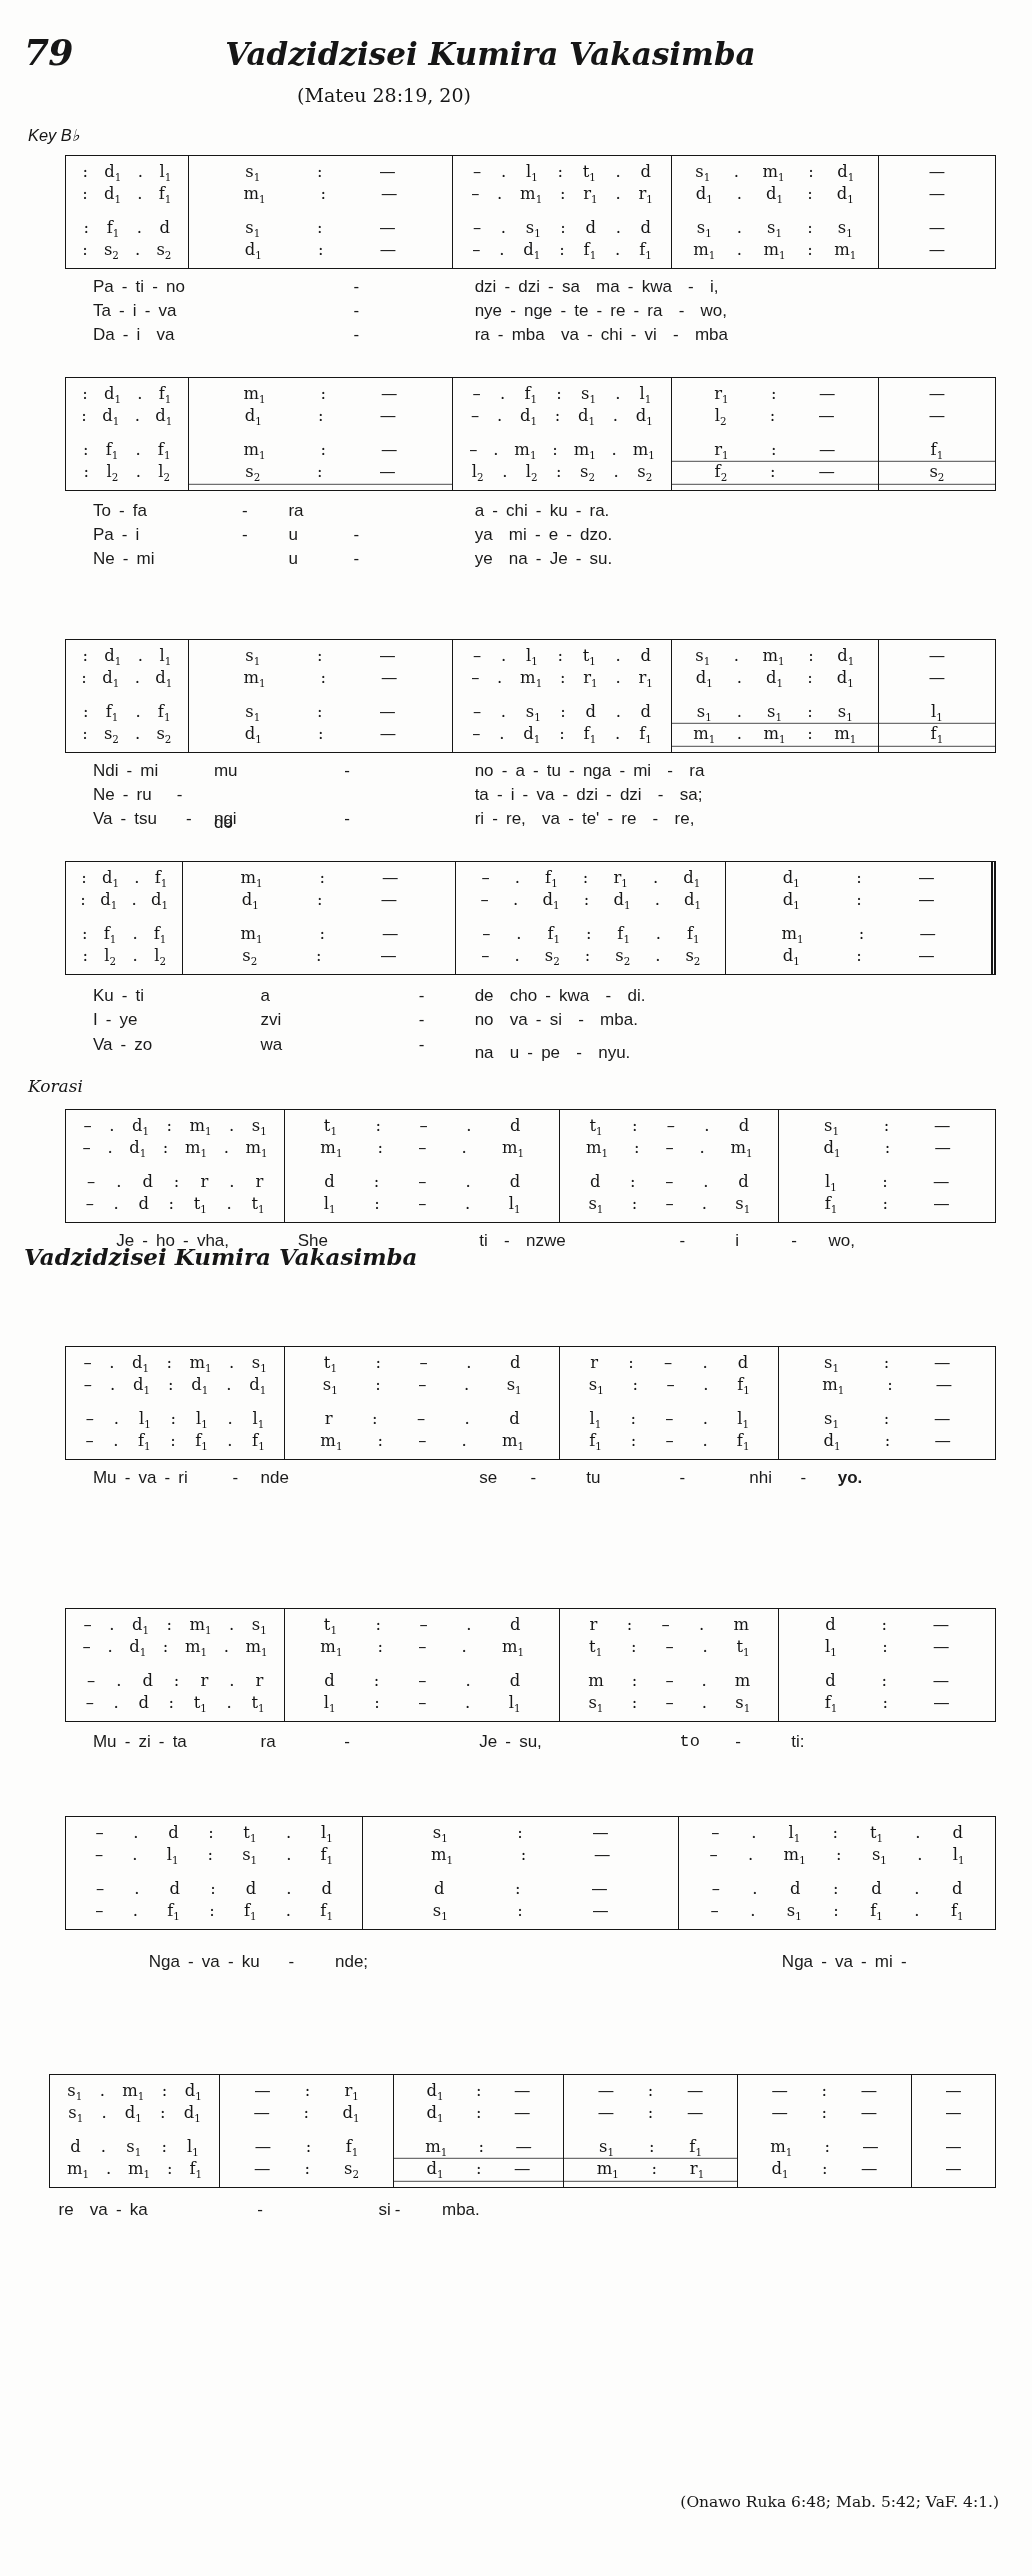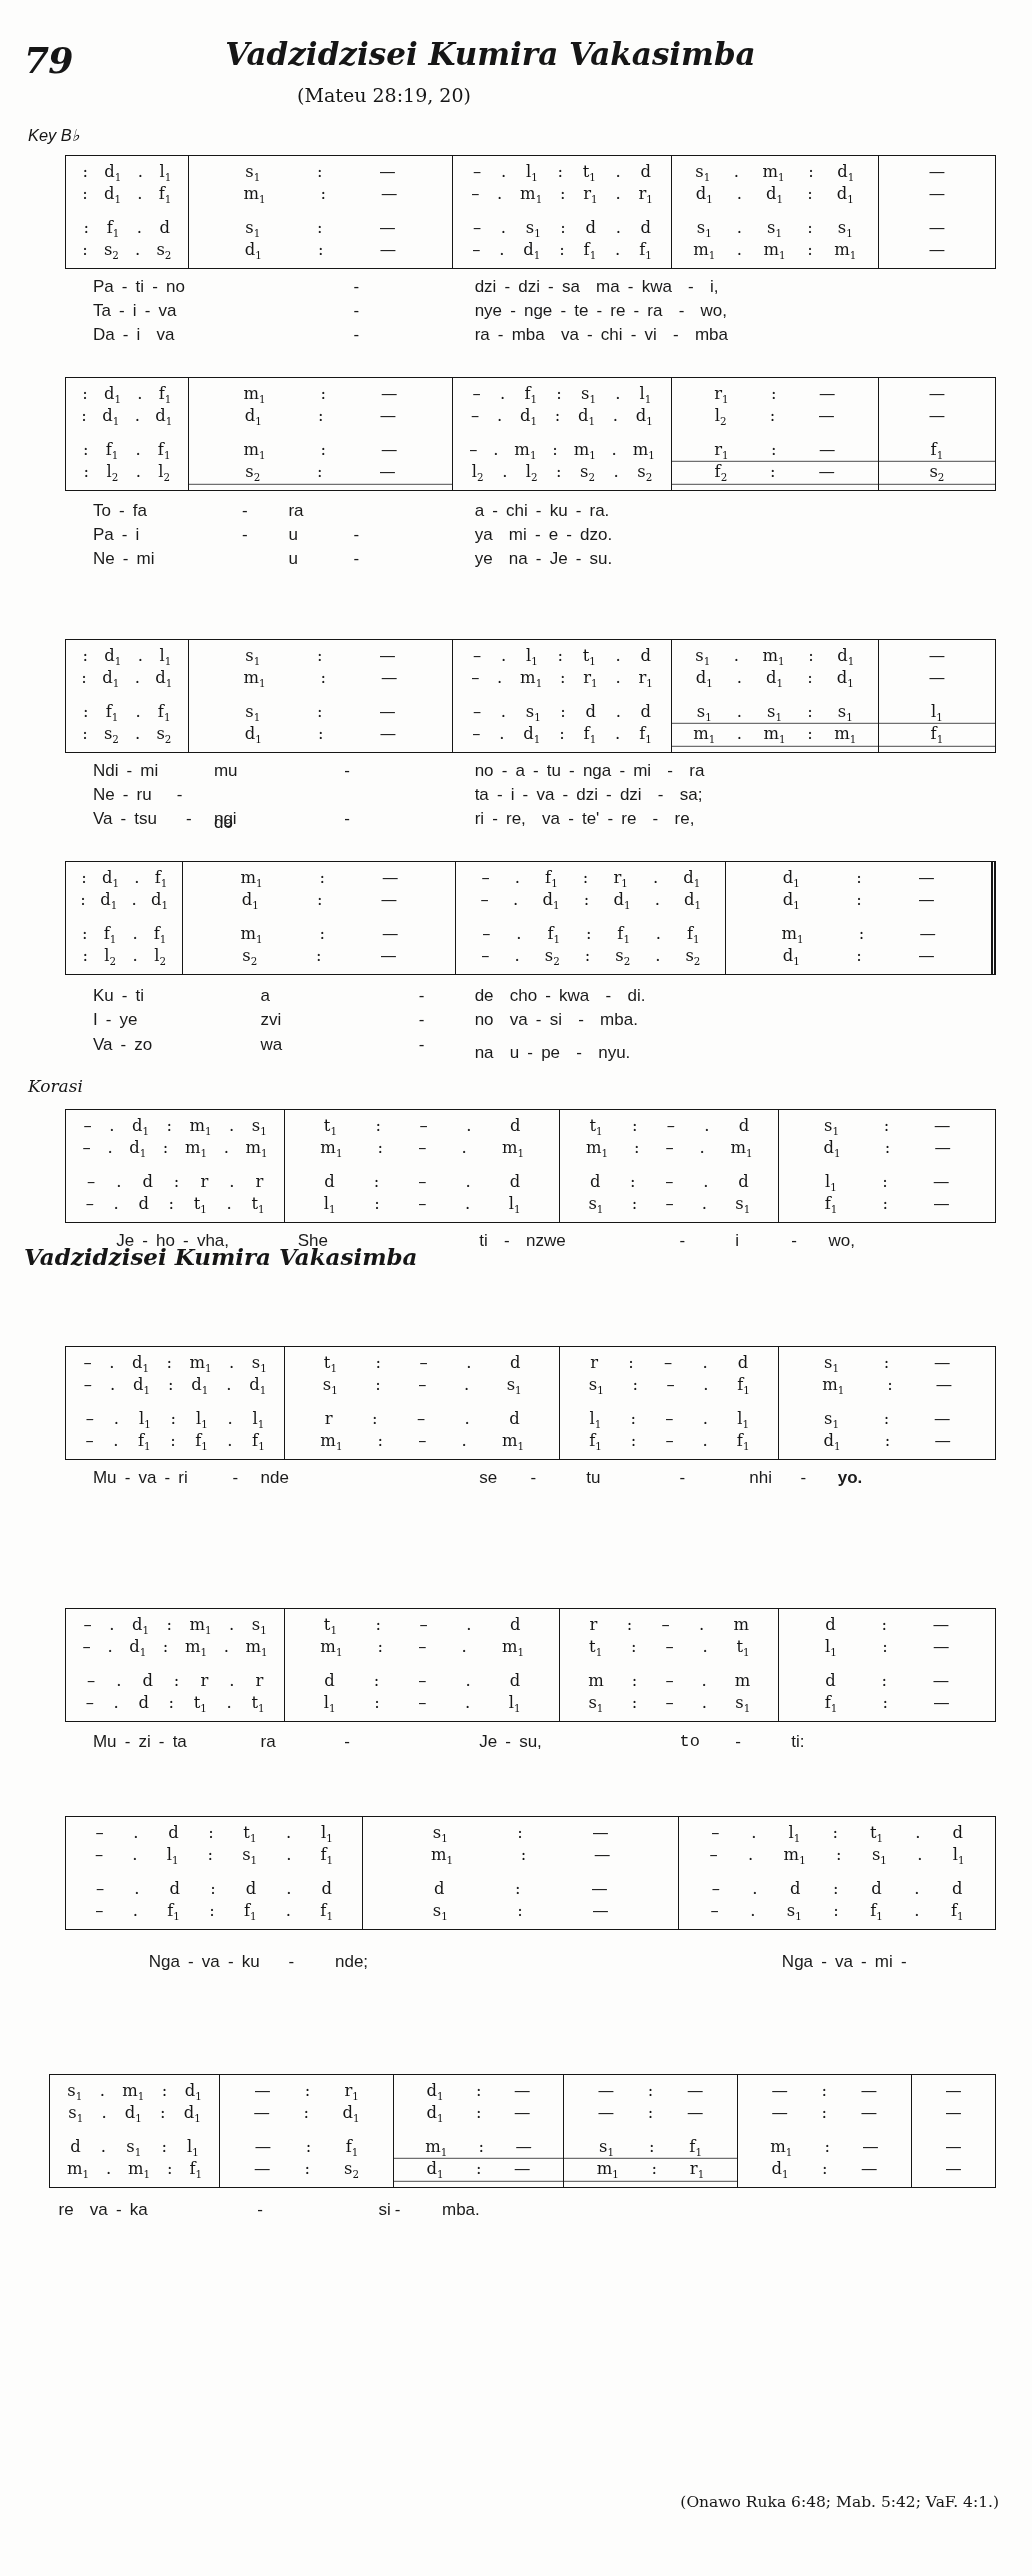--- a/index.html
+++ b/index.html
@@ -1,18 +1,18 @@
 <!DOCTYPE html>
 <html style="font-size:13.8px"><head>
 <meta charset="utf-8">
 <style>
   html,body{margin:0;padding:0;background:#e8e8e8;}
   #page{position:relative;width:1033px;height:2576px;background:#fefefdff;background:#fdfdfc;margin:0 auto;overflow:hidden;
         font-family:"DejaVu Serif",serif;color:#161616;}
-  .page-number{position:absolute;left:24px;top:39px;font:italic 700 36px "DejaVu Serif",serif;letter-spacing:-0.9px;}
+  .page-number{position:absolute;left:24px;top:31px;font:italic 700 36px "DejaVu Serif",serif;letter-spacing:-0.9px;}
   .title{position:absolute;left:0;top:36px;width:1033px;text-align:center;padding-right:52px;box-sizing:border-box;
          font:italic 700 31px "DejaVu Serif",serif;}
   .subtitle{position:absolute;left:0;top:84px;width:845px;text-align:center;padding-right:77px;box-sizing:border-box;
             font:19px "DejaVu Serif",serif;}
   .key-label{position:absolute;left:28px;top:126px;font:italic 16.4px "Liberation Sans",sans-serif;}
   .chorus-label{position:absolute;left:28px;top:1076px;font:italic 17px "DejaVu Serif",serif;}
   .running-title{position:absolute;left:24px;top:1243px;font:italic 700 23px "DejaVu Serif",serif;}
   .citation{position:absolute;right:34px;top:2493px;font:15.5px "DejaVu Serif",serif;}
   .system{position:absolute;display:flex;height:114px;border:1.7px solid #161616;box-sizing:border-box;background:#fdfdfc;}
   .system.double-end{border-right:5.2px double #161616;}

